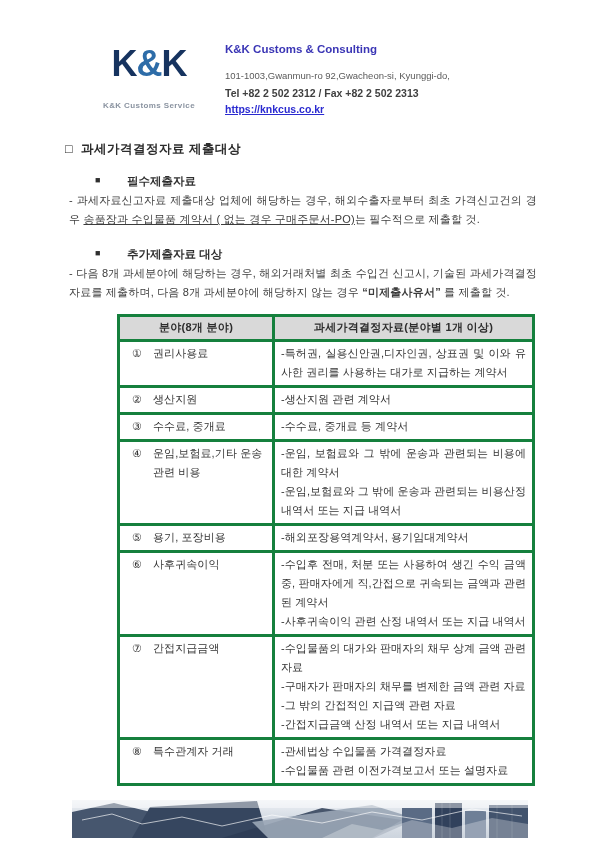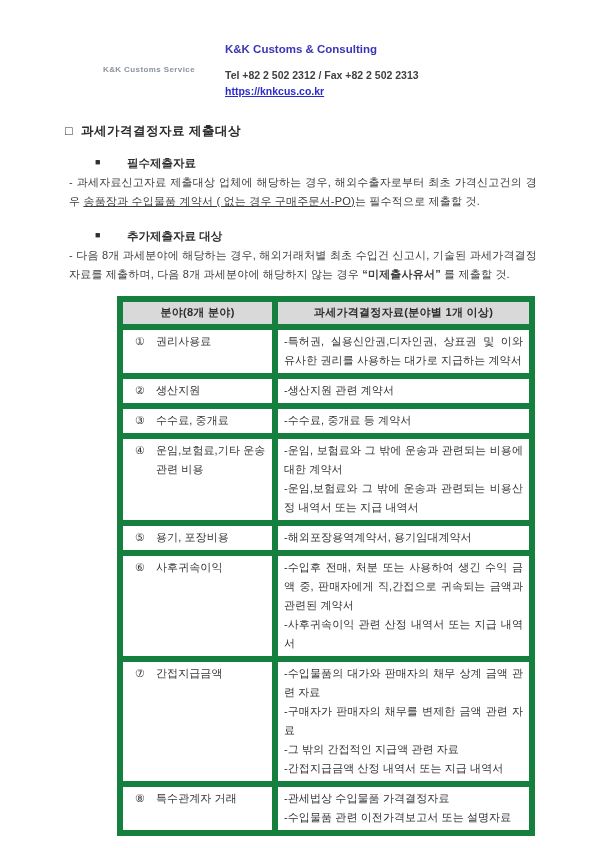--- a/index.html
+++ b/index.html
@@ -25,42 +25,44 @@
   .main-heading { margin:24px 63px 0 65px; font-size:12.5px; font-weight:bold; color:#2b2b2b; letter-spacing:0.5px; }
   .main-heading .sq { margin-right:8px; font-weight:normal; }
   .sub-title { margin:16px 0 0 95px; font-size:11.5px; font-weight:bold; color:#2f2f2f; display:flex; }
   .sub-title .bullet { width:32px; font-size:9px; padding-top:1px; }
   .para { margin:2px 63px 0 69px; font-size:11px; line-height:19px; text-align:justify; color:#3c3c3c; letter-spacing:0.2px; }
   .para .u { text-decoration:underline; }
   .para .b { font-weight:bold; }
 
   
   table.doc-table { margin:12px 0 0 117px; width:418px; border-collapse:collapse; font-size:11px; color:#333333; }
-  .doc-table th, .doc-table td { border:6px solid #15803d;margin-top:28px; }
+  .doc-table th, .doc-table td { border:3px solid #15803d;margin-top:28px; }
   .doc-table th { background:#d9d9d9; padding:3px 4px 4px; text-align:center; font-weight:bold; color:#2d2d2d; letter-spacing:0.3px; }
   .doc-table td { padding:2px 6px 3px; vertical-align:top; line-height:19px; letter-spacing:0.1px; }
   .doc-table td.cat-cell { width:155px; padding-left:12px; }
   .cat-wrap { display:flex; gap:11px; }
   .cat-wrap .num { flex:none; }
   .docs-cell div { text-align:justify; }
 
   
   .banner { width:456px; height:38px; margin:14px auto 0; display:block; }
 </style>
 </head>
 <body>
 
 <div class="page">
 
   <div class="header">
     <div class="logo-block">
+      <div class="logo-text"><span>K</span><span class="logo-amp">&amp;</span><span>K</span></div>
       <div class="logo-sub">K&amp;K Customs Service</div>
     </div>
     <div class="contact">
       <div class="company">K&amp;K Customs &amp; Consulting</div>
+      <div class="addr">101-1003,Gwanmun-ro 92,Gwacheon-si, Kyunggi-do,</div>
       <div class="tel">Tel +82 2 502 2312 / Fax +82 2 502 2313</div>
       <a class="url" href="#">https://knkcus.co.kr</a>
     </div>
   </div>
 
   <div class="main-heading">
     <span class="sq">□</span><span>과세가격결정자료 제출대상</span>
   </div>
 
   <div class="sub-title">

